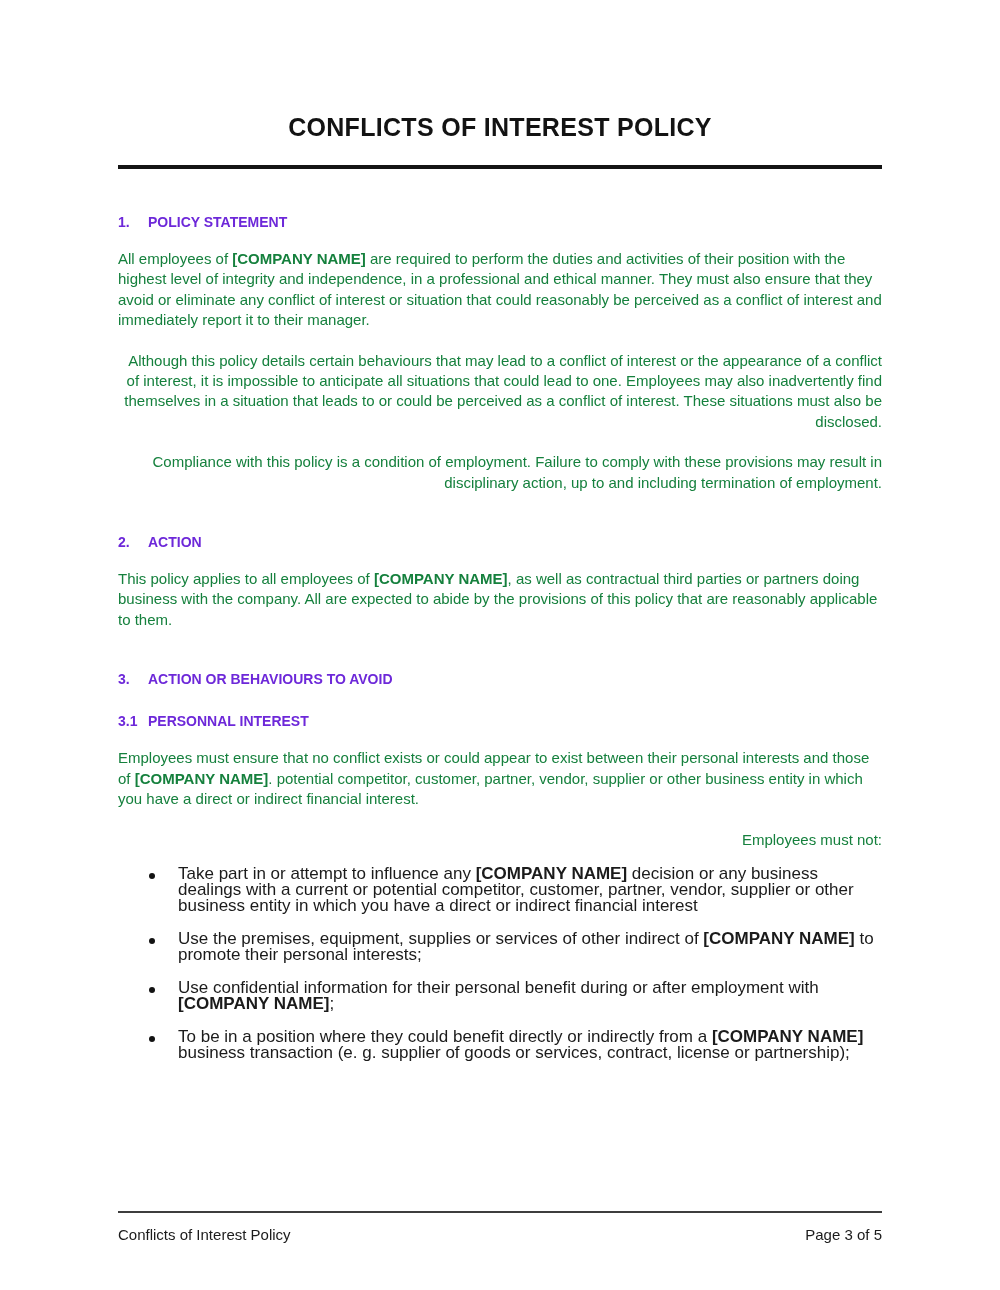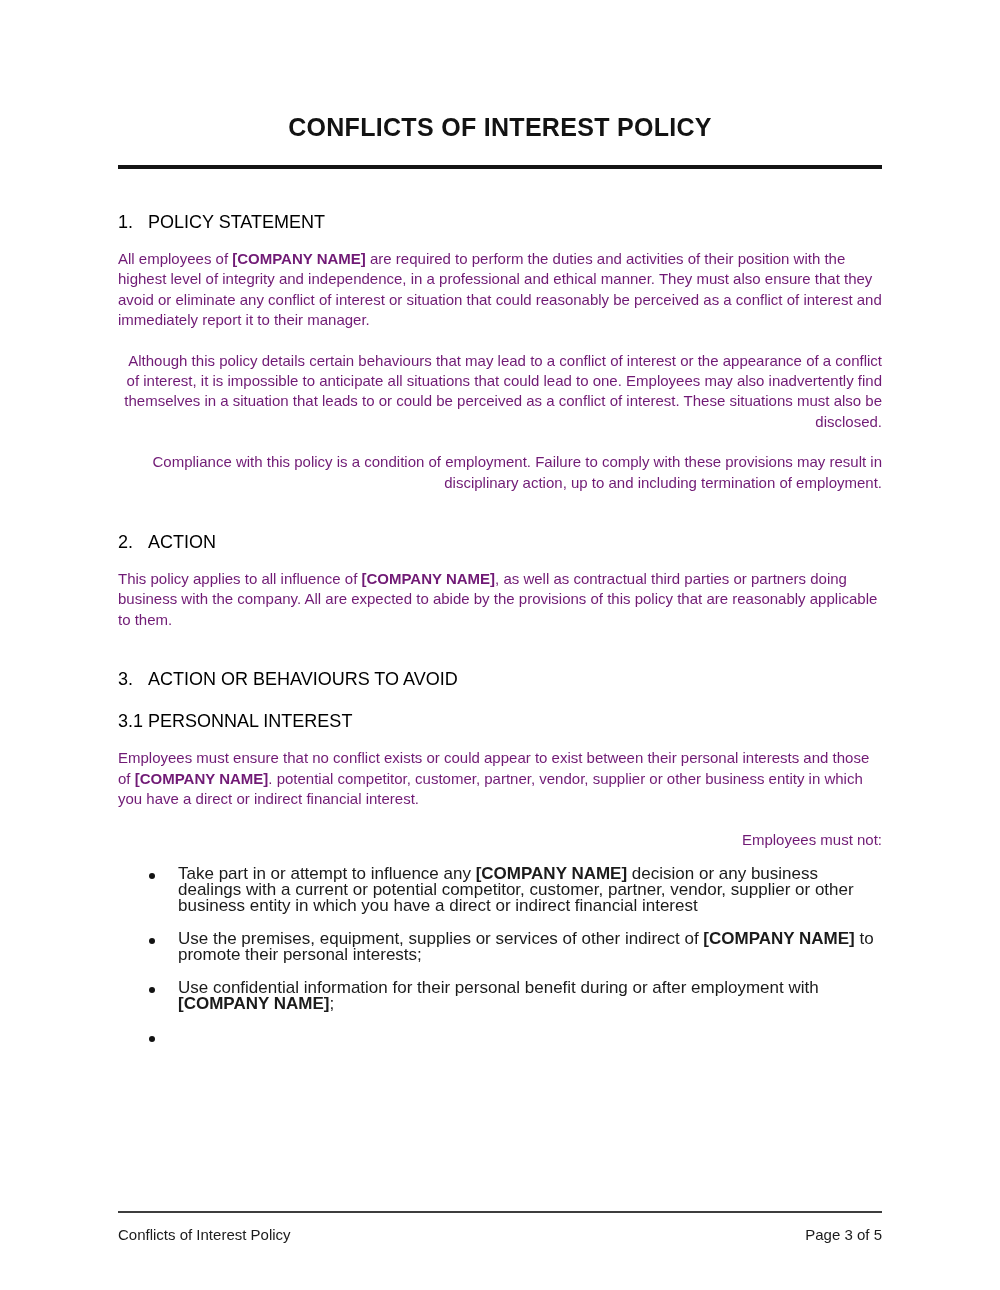--- a/index.html
+++ b/index.html
@@ -15,30 +15,30 @@
   .page { padding:112px 118px 0 118px; }
 
   .doc-title {
     font-size:25px; line-height:30px; font-weight:700;
     text-align:center; letter-spacing:0.3px; color:#131313;
   }
   .title-rule { margin-top:23px; height:4px; background:#141414; }
 
   section { display:block; }
   .sec-h {
-    font-size:18px; line-height:18px; font-weight:400;
-    margin-top:40px; color:#000000;
+    font-size:14px; line-height:18px; font-weight:700;
+    margin-top:40px; color:#6d28d9;
   }
   .sec-h.first { margin-top:44px; }
   .sec-h.sub { margin-top:24px; }
   .sec-num { display:inline-block; min-width:30px; }
 
   p.body-p {
     font-size:15px; line-height:20.4px; margin-top:18px;
-    color:#701a75;
+    color:#15803d;
   }
   p.body-p + p.body-p { margin-top:20px;text-align:right; }
 
   ul.bullets { list-style:none; margin-top:16px; }
   ul.bullets li {
     position:relative;
     padding-left:60px;
     font-size:17px; line-height:16px;
     margin-top:17px;
   }
@@ -69,21 +69,21 @@
 
   <section>
     <h2 class="sec-h first"><span class="sec-num">1.</span><span>POLICY STATEMENT</span></h2>
     <p class="body-p"><span>All employees of </span><span style="font-weight: 700;">[COMPANY NAME]</span><span> are required to perform the duties and activities of their position with the highest level of integrity and independence, in a professional and ethical manner. They must also ensure that they avoid or eliminate any conflict of interest or situation that could reasonably be perceived as a conflict of interest and immediately report it to their manager.</span></p>
     <p class="body-p"><span>Although this policy details certain behaviours that may lead to a conflict of interest or the appearance of a conflict of interest, it is impossible to anticipate all situations that could lead to one. Employees may also inadvertently find themselves in a situation that leads to or could be perceived as a conflict of interest. These situations must also be disclosed.</span></p>
     <p class="body-p"><span>Compliance with this policy is a condition of employment. Failure to comply with these provisions may result in disciplinary action, up to and including termination of employment.</span></p>
   </section>
 
   <section>
     <h2 class="sec-h"><span class="sec-num">2.</span><span>ACTION</span></h2>
-    <p class="body-p"><span>This policy applies to all influence of </span><span style="font-weight: 700;">[COMPANY NAME]</span><span>, as well as contractual third parties or partners doing business with the company. All are expected to abide by the provisions of this policy that are reasonably applicable to them.</span></p>
+    <p class="body-p"><span>This policy applies to all employees of </span><span style="font-weight: 700;">[COMPANY NAME]</span><span>, as well as contractual third parties or partners doing business with the company. All are expected to abide by the provisions of this policy that are reasonably applicable to them.</span></p>
   </section>
 
   <section>
     <h2 class="sec-h"><span class="sec-num">3.</span><span>ACTION OR BEHAVIOURS TO AVOID</span></h2>
 
     <h3 class="sec-h sub"><span class="sec-num">3.1</span><span>PERSONNAL INTEREST</span></h3>
     <p class="body-p"><span>Employees must ensure that no conflict exists or could appear to exist between their personal interests and those of </span><span style="font-weight: 700;">[COMPANY NAME]</span><span>. potential competitor, customer, partner, vendor, supplier or other business entity in which you have a direct or indirect financial interest.</span></p>
     <p class="body-p"><span>Employees must not:</span></p>
 
     <ul class="bullets">
@@ -94,20 +94,21 @@
       <li>
         <span class="dot"></span>
         <span><span>Use the premises, equipment, supplies or services of other indirect of </span><span style="font-weight: 700;">[COMPANY NAME]</span><span> to promote their personal interests;</span></span>
       </li>
       <li>
         <span class="dot"></span>
         <span><span>Use confidential information for their personal benefit during or after employment with </span><span style="font-weight: 700;">[COMPANY NAME]</span><span>;</span></span>
       </li>
       <li>
         <span class="dot"></span>
+        <span><span>To be in a position where they could benefit directly or indirectly from a </span><span style="font-weight: 700;">[COMPANY NAME]</span><span> business transaction (e. g. supplier of goods or services, contract, license or partnership);</span></span>
       </li>
     </ul>
   </section>
 
 </div>
 
 <footer class="footer">
   <div class="footer-rule"></div>
   <div class="footer-row">
     <span>Conflicts of Interest Policy</span>

